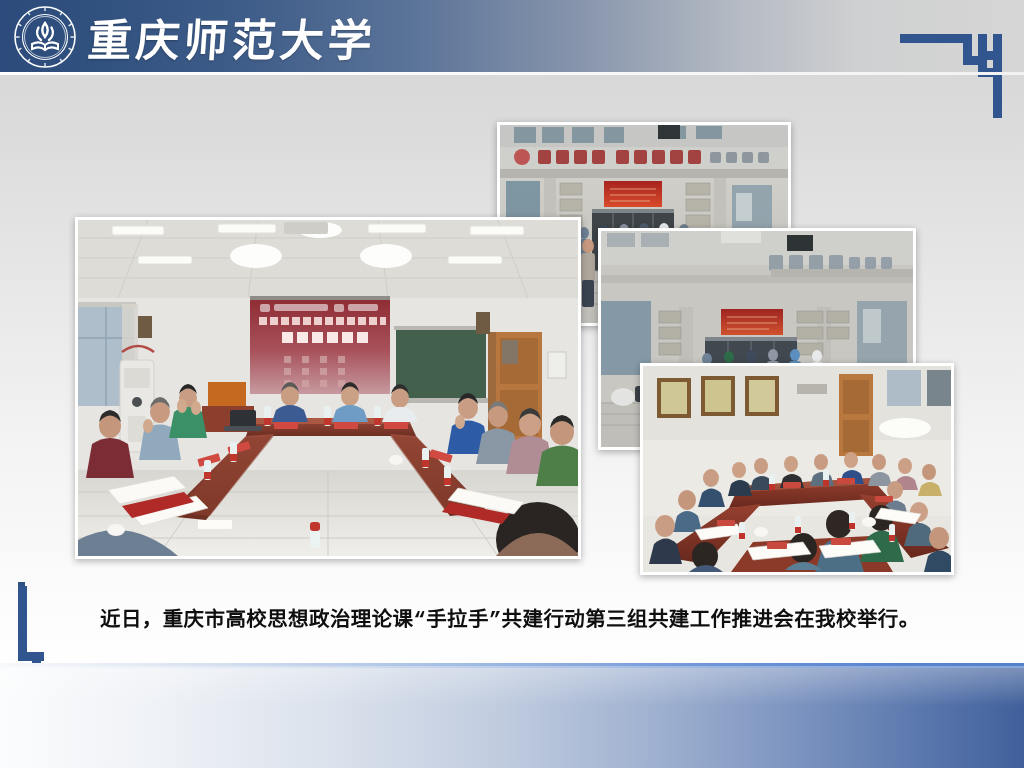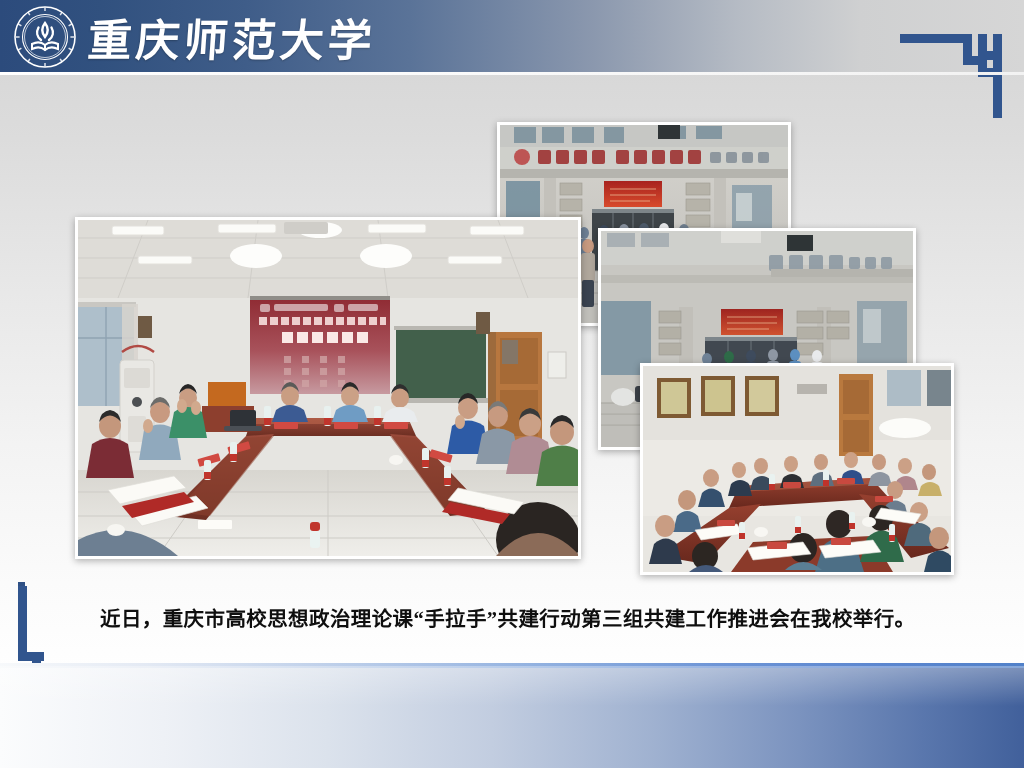--- a/index.html
+++ b/index.html
@@ -52,21 +52,21 @@
   .caption-band{
     position:absolute;left:0;top:578px;width:1024px;height:78px;
   }
   .caption-rule{
     position:absolute;left:18px;top:4px;width:7px;height:72px;
     background:#2f5185;
   }
   .caption-text{
     position:absolute;left:100px;top:0;width:880px;height:78px;
     display:flex;align-items:center;
-    font-family:Liberation Serif, serif;
+    font-family:Liberation Mono, monospace;
     font-size:20.5px;font-weight:bold;color:#0f0f0f;letter-spacing:.4px;
     white-space:nowrap;
   }
 
   
   .footer{
     position:absolute;left:0;bottom:0;width:1024px;height:100px;
     background:linear-gradient(to right,#fbfcfd 0%,#eef1f6 16%,#dbe2ec 32%,#c2cde0 48%,#9fb1d0 64%,#7b93bf 78%,#5a77ad 90%,#41609b 100%);
   }
   .footer-line{

